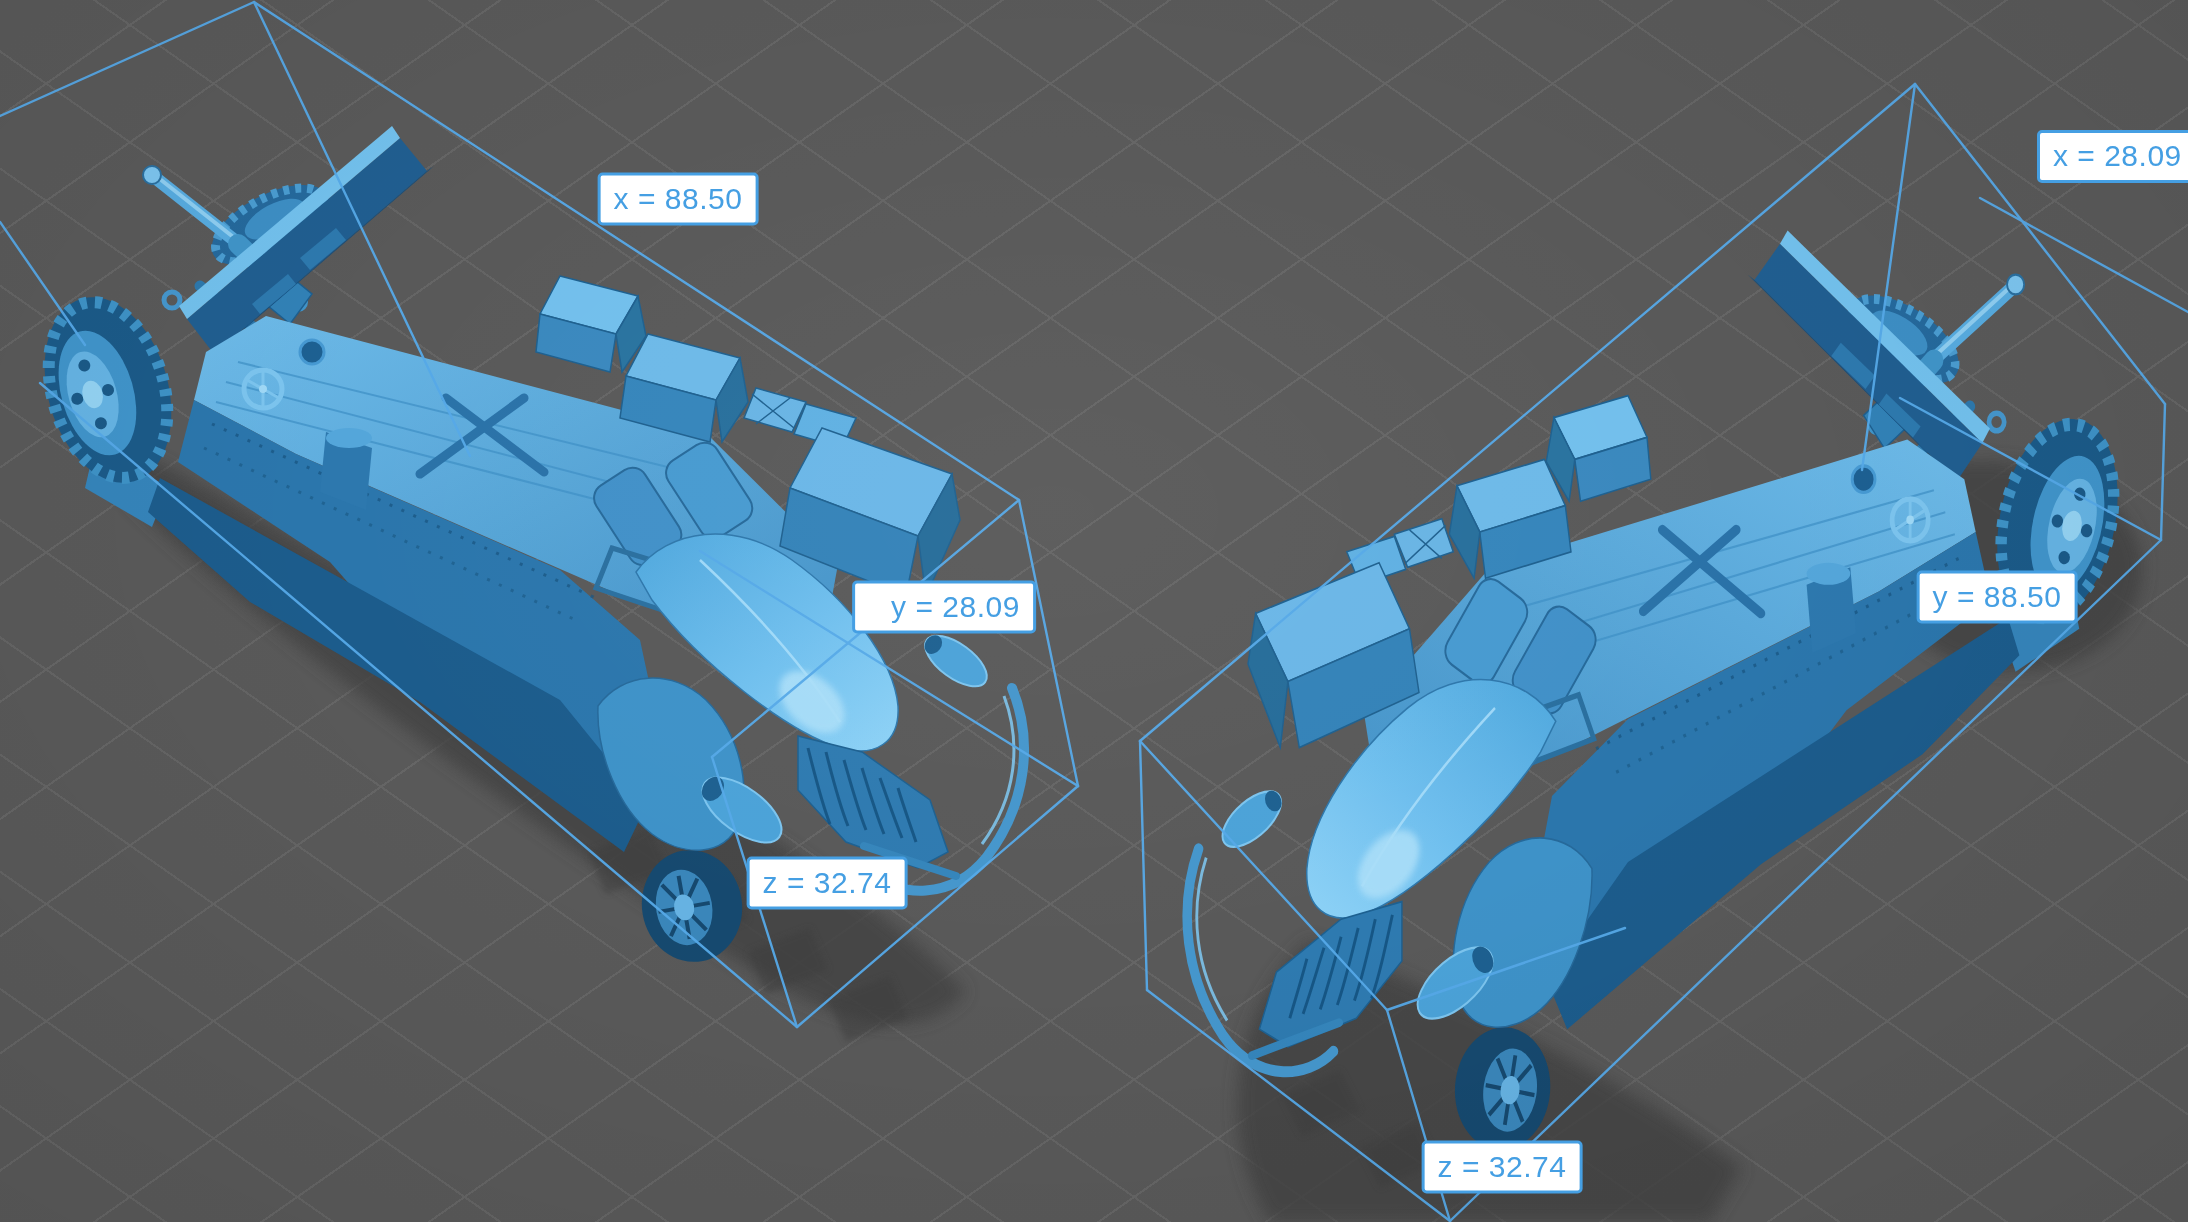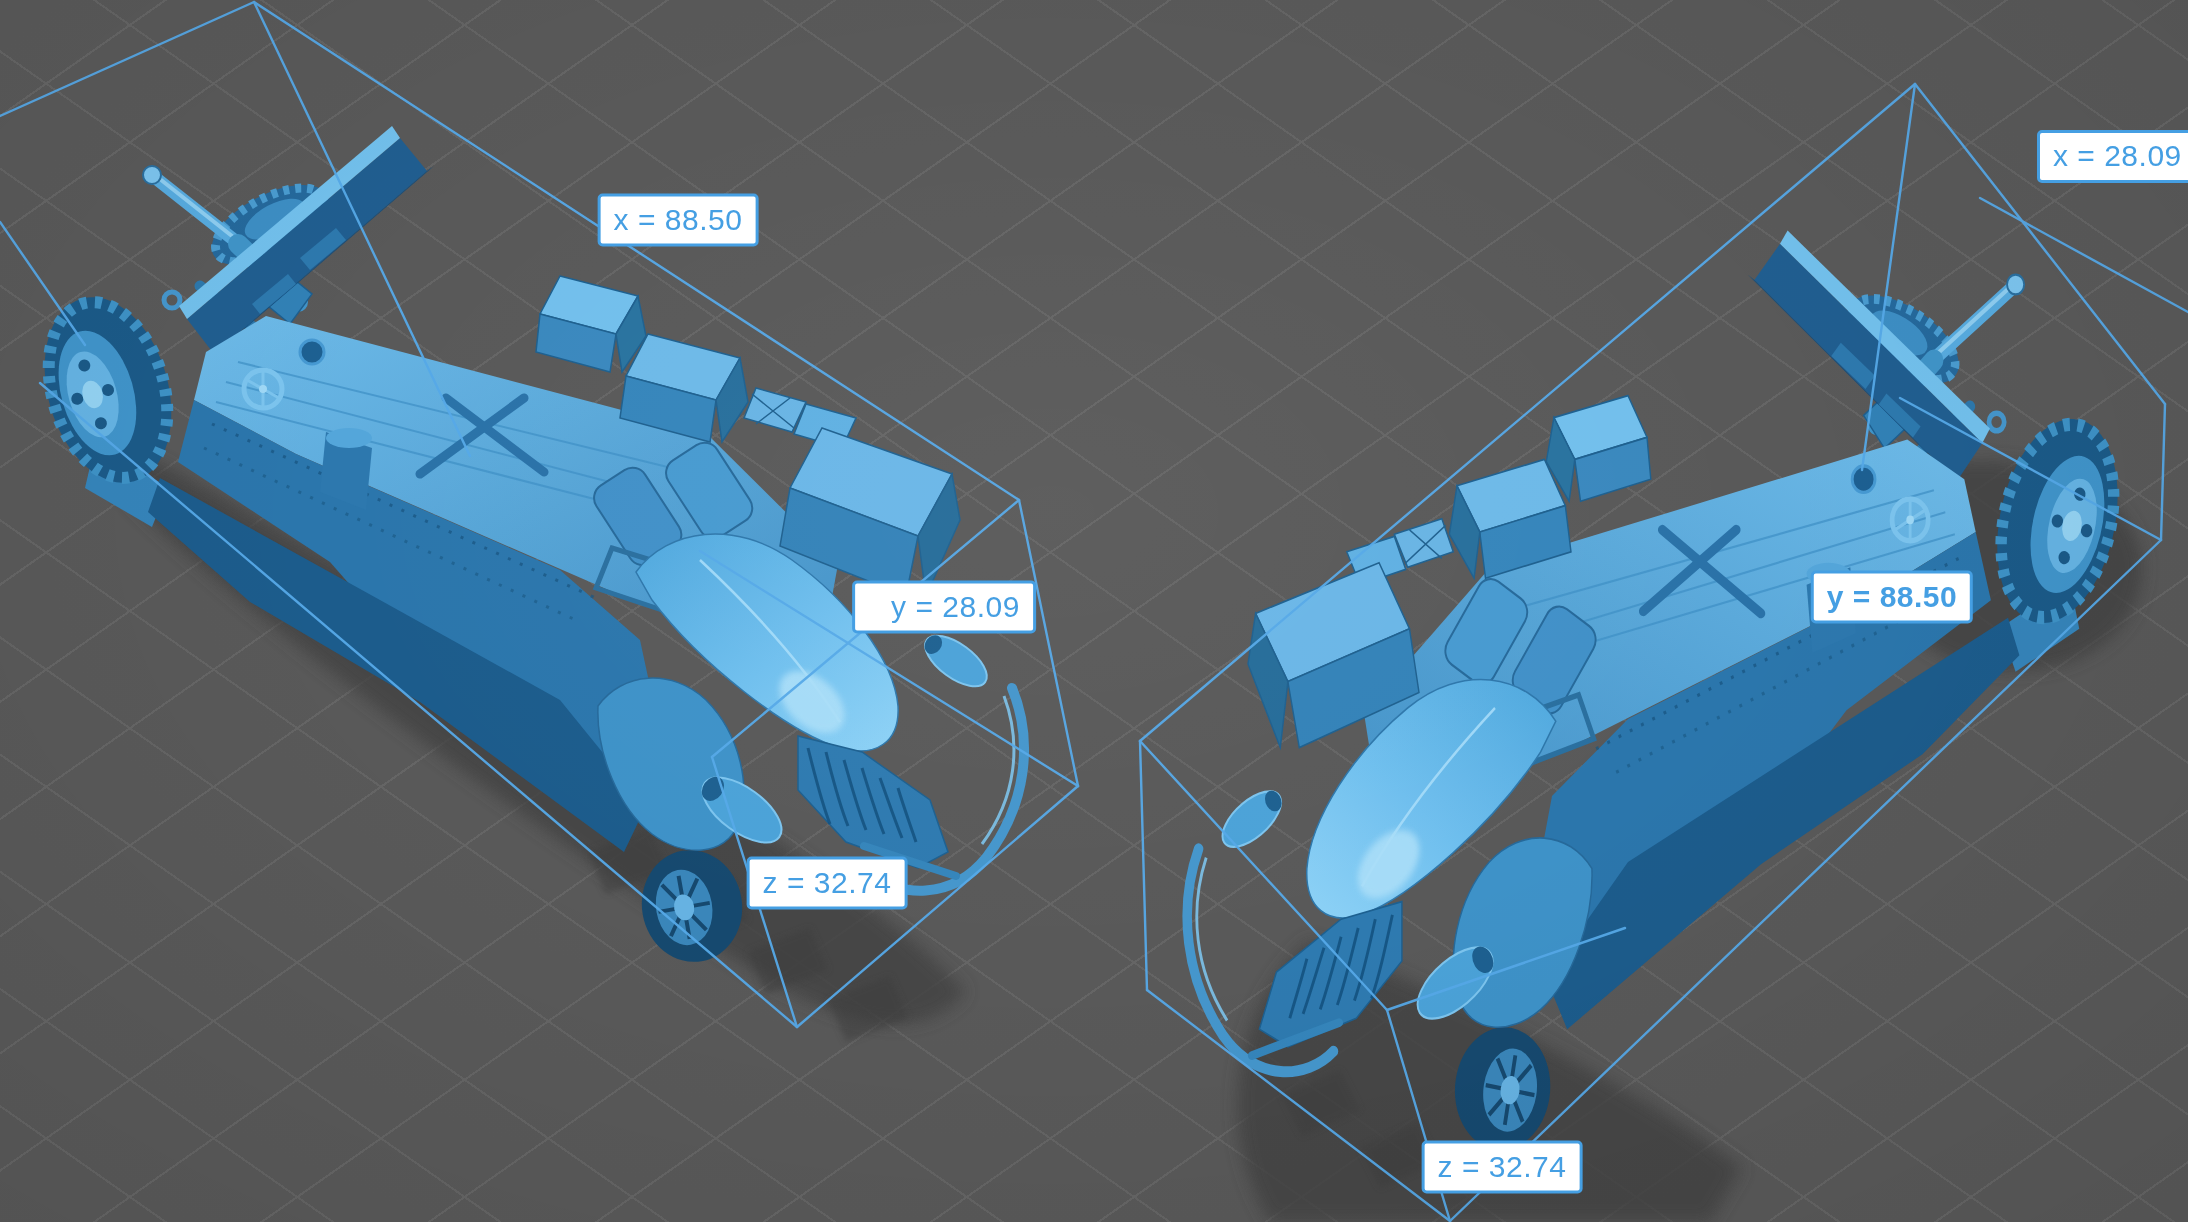--- a/index.html
+++ b/index.html
@@ -31,25 +31,25 @@
     border:3px solid #459fe3;
     border-radius:5px;
     color:#459fe3;
     font-size:30px;
     line-height:1.0;
     padding:8px 13px 9px 13px;
     letter-spacing:.5px;
     white-space:nowrap;
     z-index:10;
   }
-  #lbl-x-left {left:678px; top:220px;}
+  #lbl-x-left {left:678px; top:199px;}
   #lbl-y-left {left:944px; top:607px;padding-left:36px;}
   #lbl-z-left {left:827px; top:883px;}
   #lbl-x-right{left:2037px;top:130px; transform:none;}
-  #lbl-y-right{left:1892px;top:597px;font-weight:bold;}
+  #lbl-y-right{left:1997px;top:597px;}
   #lbl-z-right{left:1502px;top:1167px;}
 </style>
 </head>
 <body>
 
 <div class="grid"></div>
 
 <svg class="scene" width="2188" height="1222" viewBox="0 0 2188 1222">
   <defs>
     <linearGradient id="gDeck" x1="0" y1="0" x2="1" y2="1">

